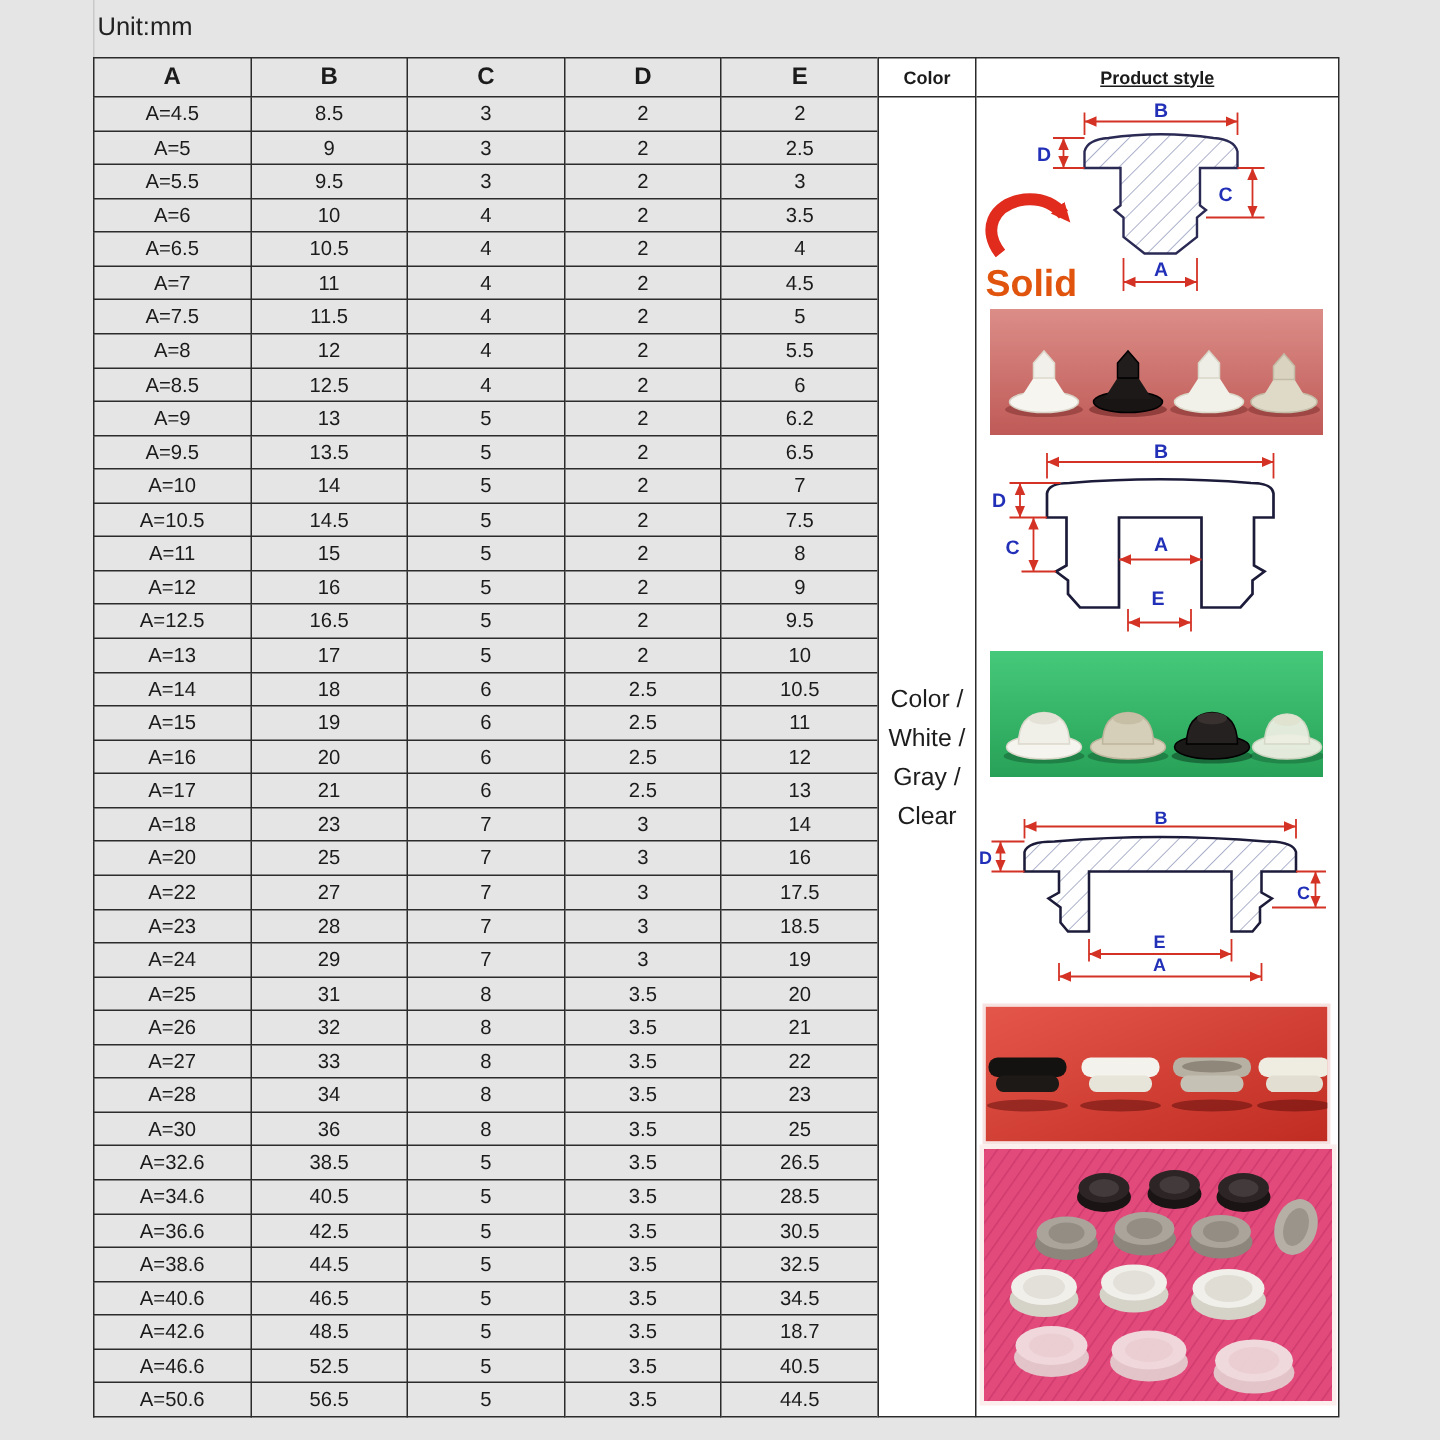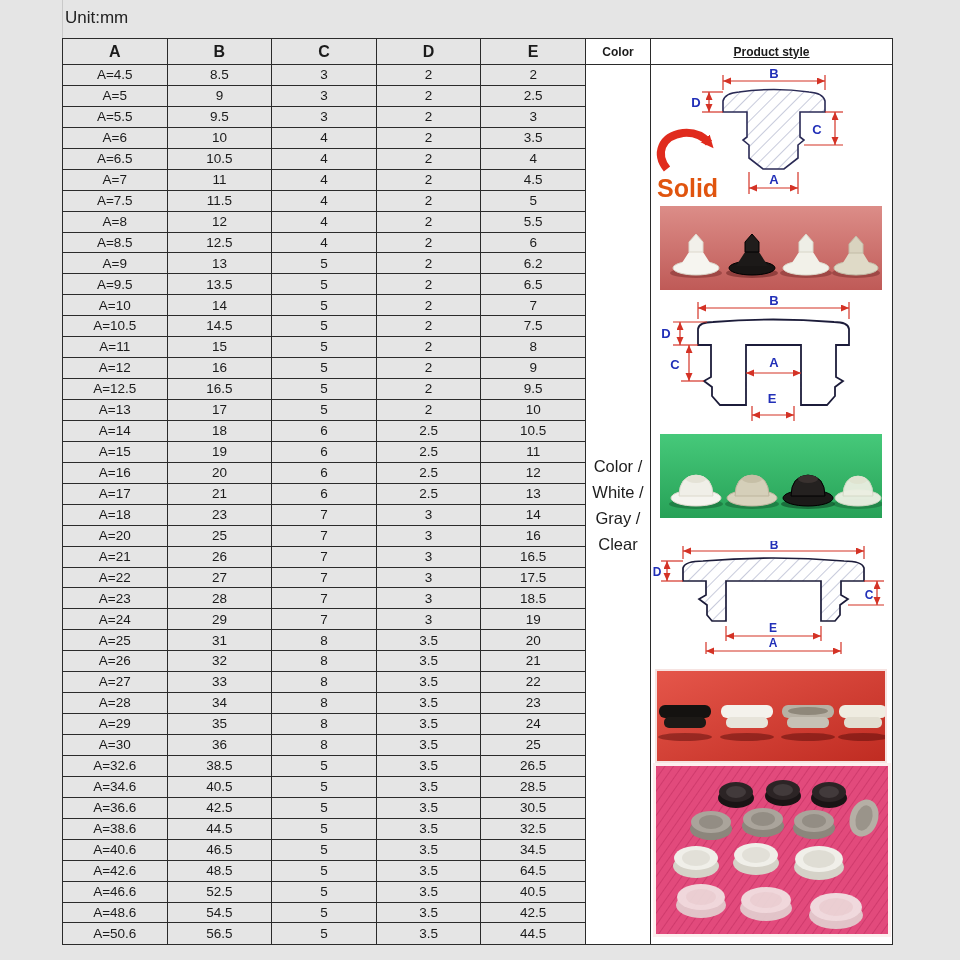--- a/index.html
+++ b/index.html
@@ -202,27 +202,20 @@
           <td>14</td>
         </tr>
         <tr>
           <td class="ca">A=20</td>
           <td>25</td>
           <td>7</td>
           <td>3</td>
           <td>16</td>
         </tr>
         <tr>
-          <td class="ca">A=21</td>
-          <td>26</td>
-          <td>7</td>
-          <td>3</td>
-          <td>16.5</td>
-        </tr>
-        <tr>
           <td class="ca">A=22</td>
           <td>27</td>
           <td>7</td>
           <td>3</td>
           <td>17.5</td>
         </tr>
         <tr>
           <td class="ca">A=23</td>
           <td>28</td>
           <td>7</td>
@@ -258,27 +251,20 @@
           <td>22</td>
         </tr>
         <tr>
           <td class="ca">A=28</td>
           <td>34</td>
           <td>8</td>
           <td>3.5</td>
           <td>23</td>
         </tr>
         <tr>
-          <td class="ca">A=29</td>
-          <td>35</td>
-          <td>8</td>
-          <td>3.5</td>
-          <td>24</td>
-        </tr>
-        <tr>
           <td class="ca">A=30</td>
           <td>36</td>
           <td>8</td>
           <td>3.5</td>
           <td>25</td>
         </tr>
         <tr>
           <td class="ca">A=32.6</td>
           <td>38.5</td>
           <td>5</td>
@@ -311,35 +297,28 @@
           <td>46.5</td>
           <td>5</td>
           <td>3.5</td>
           <td>34.5</td>
         </tr>
         <tr>
           <td class="ca">A=42.6</td>
           <td>48.5</td>
           <td>5</td>
           <td>3.5</td>
-          <td>64.5</td>
+          <td>18.7</td>
         </tr>
         <tr>
           <td class="ca">A=46.6</td>
           <td>52.5</td>
           <td>5</td>
           <td>3.5</td>
           <td>40.5</td>
-        </tr>
-        <tr>
-          <td class="ca">A=48.6</td>
-          <td>54.5</td>
-          <td>5</td>
-          <td>3.5</td>
-          <td>42.5</td>
         </tr>
         <tr>
           <td class="ca">A=50.6</td>
           <td>56.5</td>
           <td>5</td>
           <td>3.5</td>
           <td>44.5</td>
         </tr>
       </tbody>
   </table>

